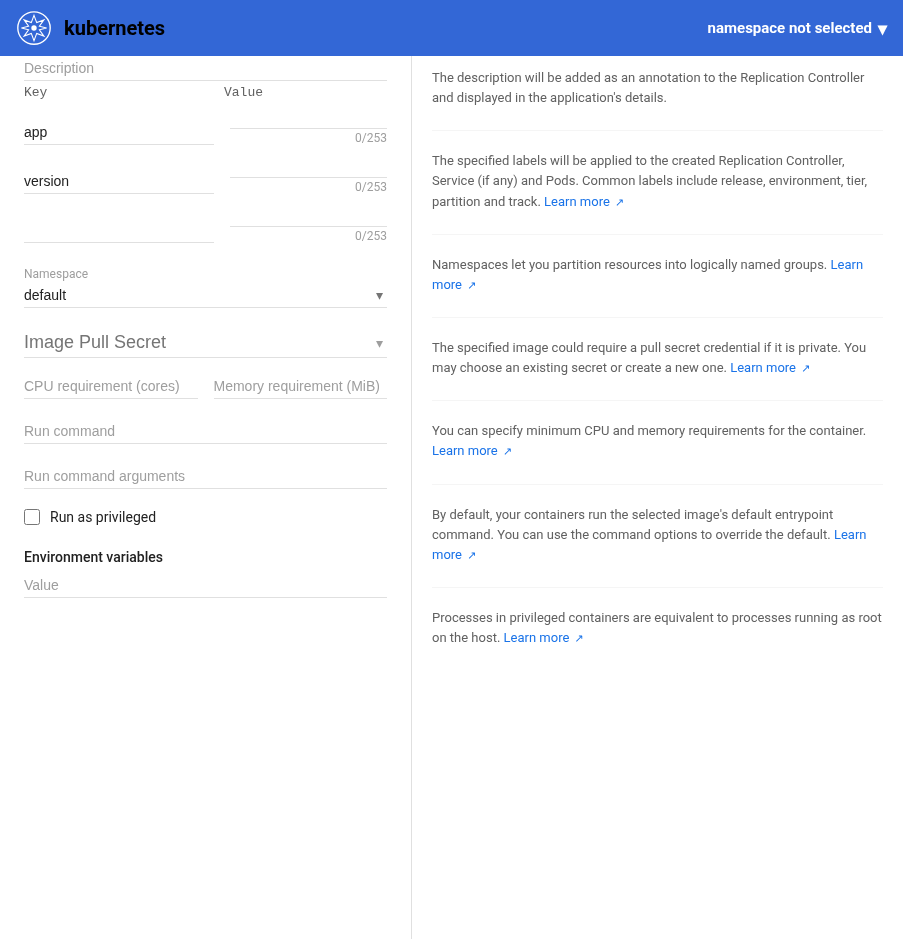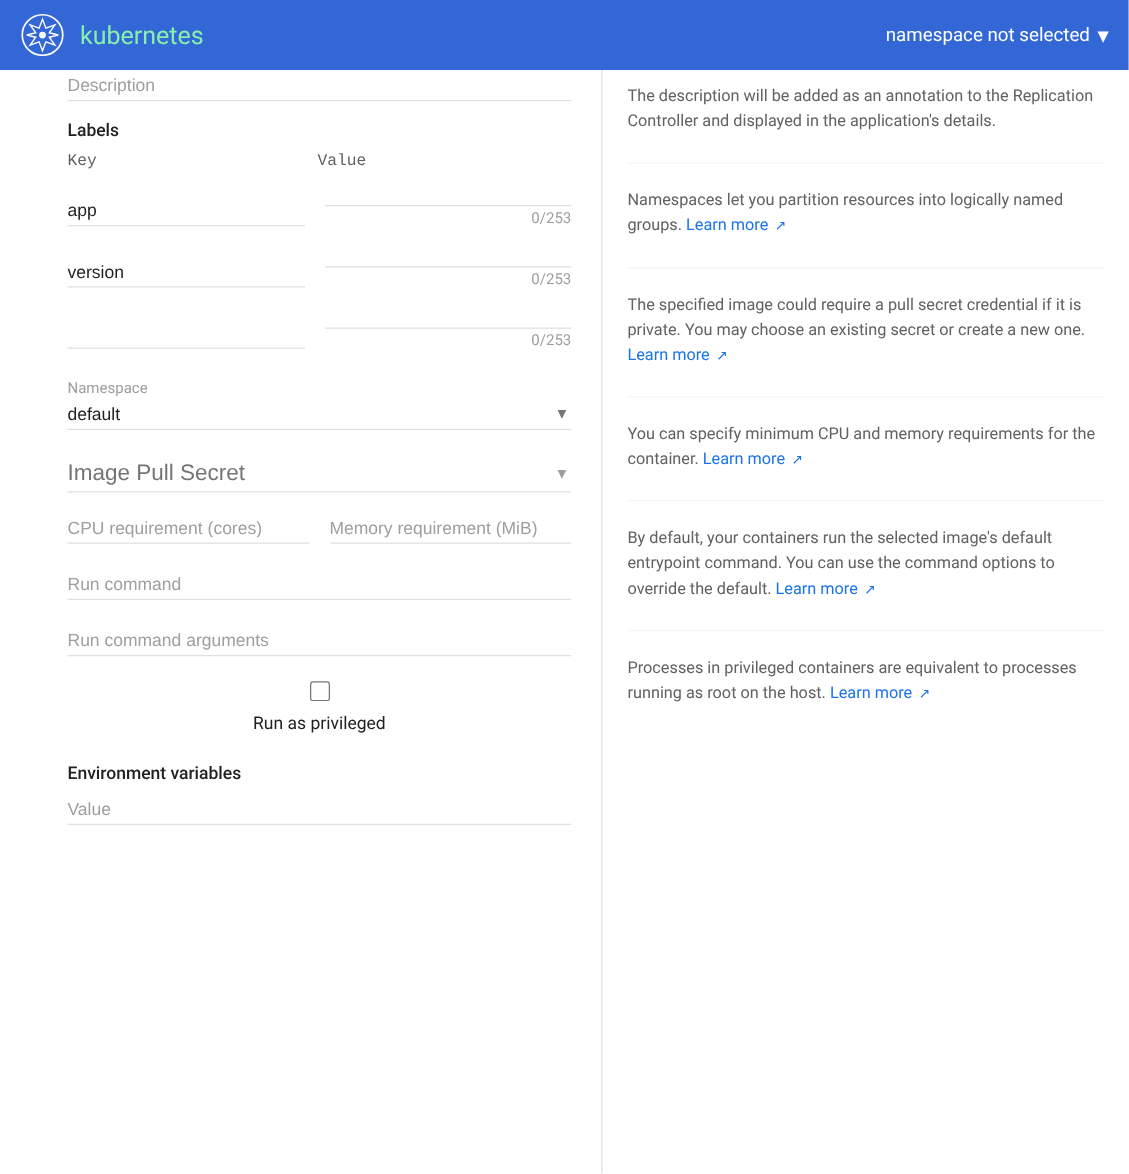--- a/index.html
+++ b/index.html
@@ -19,50 +19,50 @@
       display: flex;
       align-items: center;
       gap: 12px;
     }
     .header-logo {
       width: 36px;
       height: 36px;
     }
     .header-title {
       font-size: 20px;
-      font-weight: 400;
-      color: #86efac;
+      font-weight: 700;
+      color: #000000;
     }
     .header-right {
       display: flex;
       align-items: center;
       gap: 6px;
       font-size: 15px;
       color: #fff;
       cursor: pointer;
+      font-weight: bold;
     }
     .header-right .chevron {
       font-size: 18px;
     }
 
     
     .main {
       display: flex;
       height: calc(939px - 56px);
       overflow: hidden;
     }
 
     
     .left-panel {
-      width: 452px;
+      width: 412px;
       flex-shrink: 0;
       padding: 0 24px 24px 24px;
       overflow-y: auto;
       border-right: 1px solid #e0e0e0;
-      margin-left: 30px;
     }
 
     
     .right-panel {
       flex: 1;
       padding: 12px 20px 24px 20px;
       overflow-y: auto;
       font-size: 13px;
       color: #616161;
       line-height: 1.5;
@@ -207,21 +207,20 @@
     .run-cmd-group {
       margin-top: 20px;
     }
 
     
     .checkbox-row {
       display: flex;
       align-items: center;
       gap: 10px;
       margin-top: 20px;
-      flex-direction: column;
     }
     .checkbox-row input[type="checkbox"] {
       width: 16px;
       height: 16px;
       border: 2px solid #757575;
       cursor: pointer;
       accent-color: #3367d6;
     }
     .checkbox-label {
       font-size: 14px;
@@ -293,21 +292,20 @@
 
 <div class="main">
 
   <div class="left-panel">
 
     <div class="form-group">
       <input class="form-input" type="text" placeholder="Description" style="">
     </div>
 
     <div>
-      <div class="labels-header">Labels</div>
       <div class="labels-columns">
         <span class="col-key">Key</span>
         <span class="col-value">Value</span>
       </div>
 
       <div class="label-row">
         <div class="form-group key-input">
           <input class="form-input" type="text" value="app" style="">
         </div>
         <div class="form-group value-group">
@@ -386,20 +384,23 @@
     </div>
 
   </div>
 
   <div class="right-panel">
 
     <div class="right-section">
       <p>The description will be added as an annotation to the Replication Controller and displayed in the application's details.</p>
     </div>
 
+    <div class="right-section">
+      <p>The specified labels will be applied to the created Replication Controller, Service (if any) and Pods. Common labels include release, environment, tier, partition and track. <a class="link">Learn more <span class="ext-icon">↗</span></a></p>
+    </div>
 
     <div class="right-section">
       <p>Namespaces let you partition resources into logically named groups. <a class="link">Learn more <span class="ext-icon">↗</span></a></p>
     </div>
 
     <div class="right-section">
       <p>The specified image could require a pull secret credential if it is private. You may choose an existing secret or create a new one. <a class="link">Learn more <span class="ext-icon">↗</span></a></p>
     </div>
 
     <div class="right-section">

